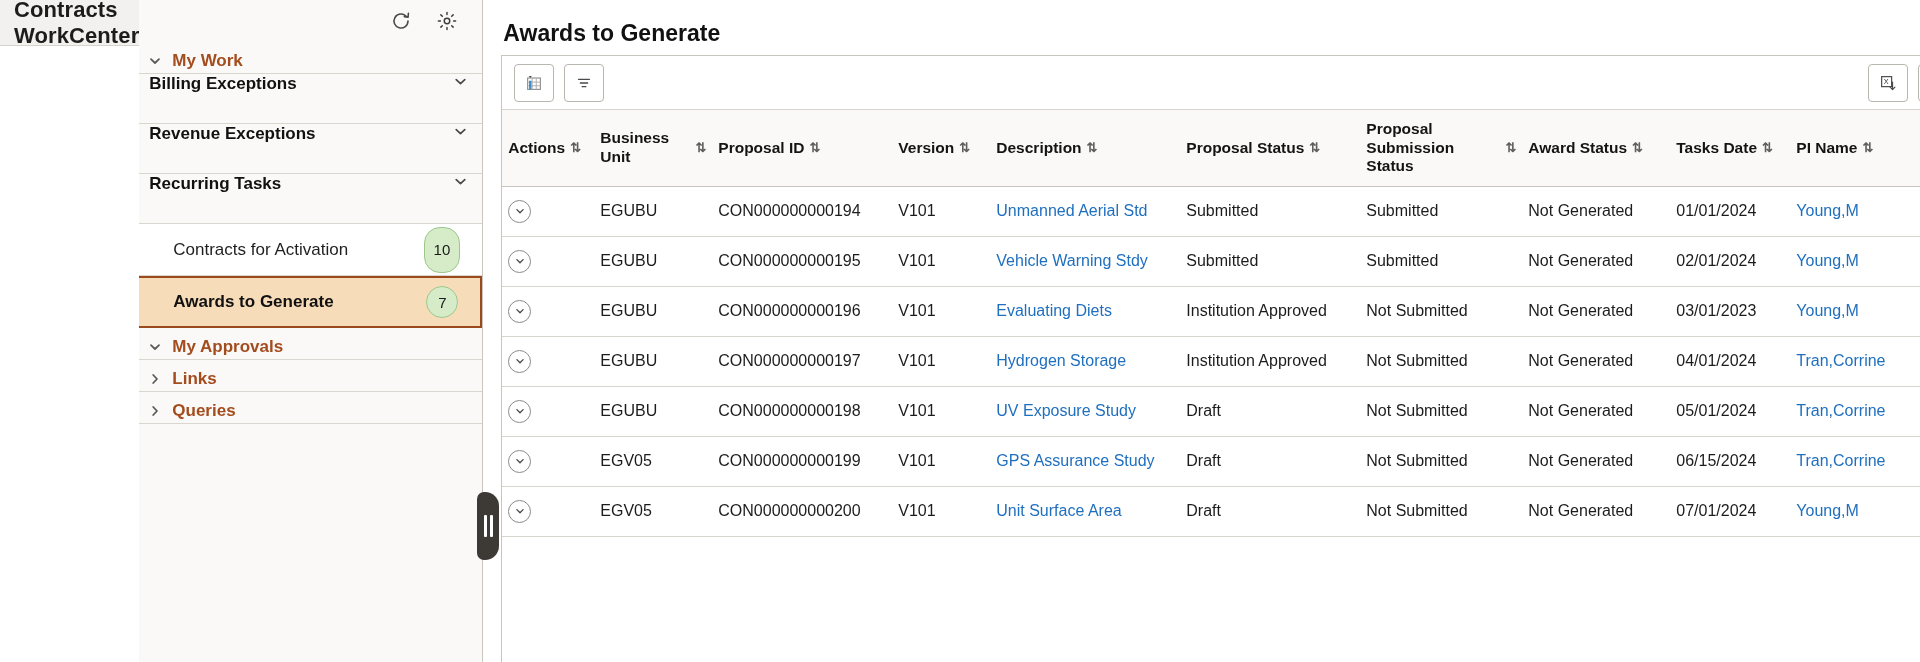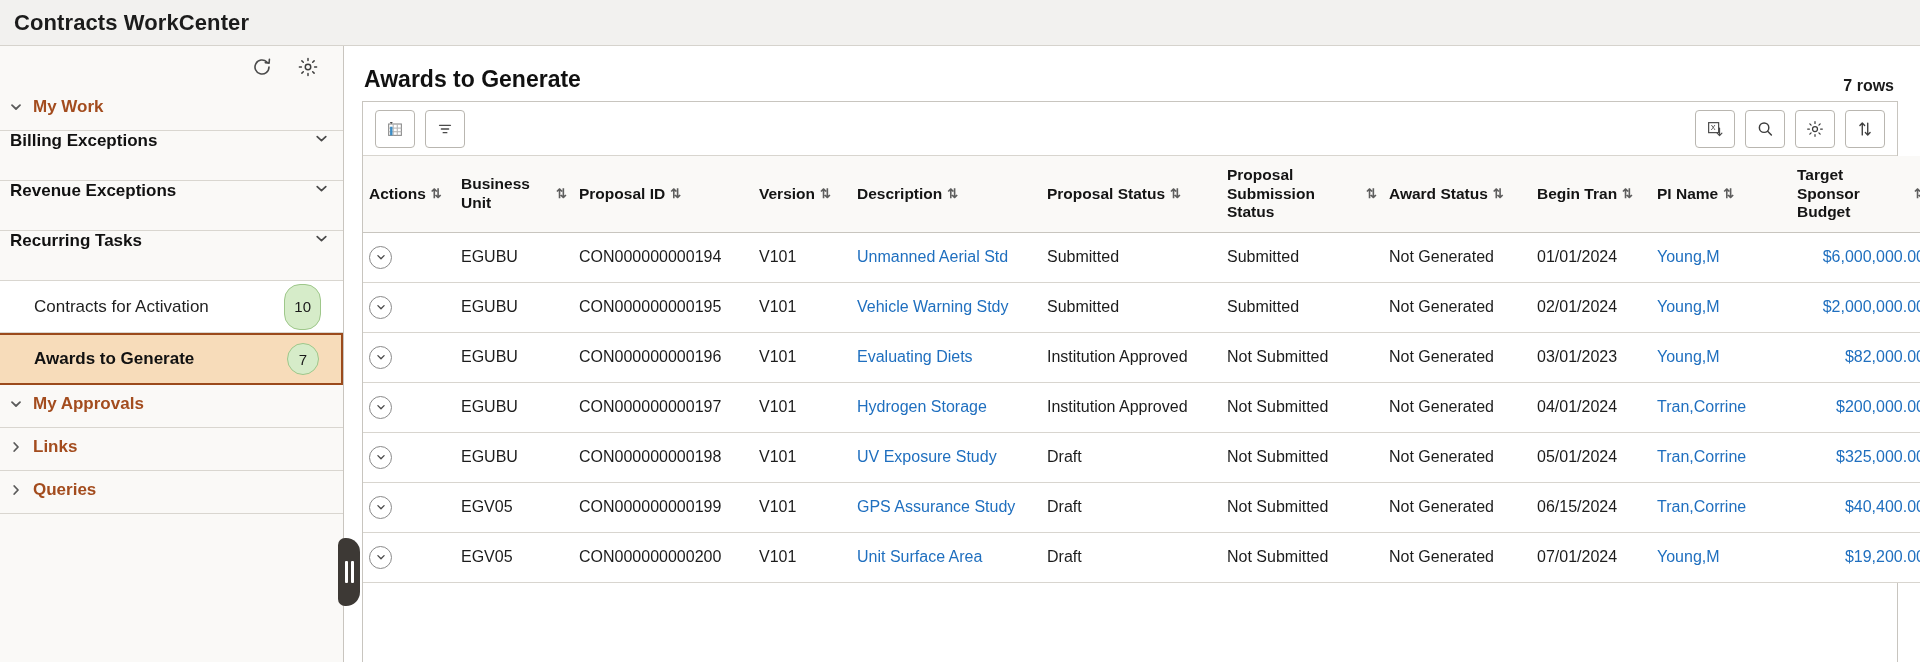--- a/index.html
+++ b/index.html
@@ -8,21 +8,20 @@
     margin: 0; padding: 0;
     width: 1920px; height: 662px;
     overflow: hidden;
     background: #ffffff;
     font-family: "Liberation Sans", sans-serif;
   }
   #app {
     width: 1920px; height: 662px;
     position: relative;
     display: flex;
-    flex-direction: column;
   }
 
   
   .titlebar {
     height: 46px;
     min-height: 46px;
     background: #f2f1ef;
     border-bottom: 1px solid #d6d3cd;
     display: flex;
     align-items: center;
@@ -66,21 +65,21 @@
     display: flex; align-items: center; justify-content: center;
     cursor: pointer;
     background: none; border: none; padding: 0;
   }
   .icon-btn svg { display: block; }
 
   .group-header {
     display: flex;
     align-items: center;
     gap: 9px;
-    padding: 9px 0 13px 8px;
+    padding: 9px 0 2px 8px;
     border-bottom: 1px solid #d9d6d0;
     cursor: pointer;
     background: #faf9f7;
   }
   .group-header .caret {
     width: 16px; height: 16px;
     display: flex; align-items: center; justify-content: center;
     color: #5a5a5a;
     flex: 0 0 auto;
   }
@@ -530,21 +529,21 @@
                 </span>
               </th>
               <th>
                 <span class="th-inner">
                   <span>Award Status</span>
                   <span class="sort-ico">⇅</span>
                 </span>
               </th>
               <th>
                 <span class="th-inner">
-                  <span>Begin Tran</span>
+                  <span>Tasks Date</span>
                   <span class="sort-ico">⇅</span>
                 </span>
               </th>
               <th>
                 <span class="th-inner">
                   <span>PI Name</span>
                   <span class="sort-ico">⇅</span>
                 </span>
               </th>
               <th>

